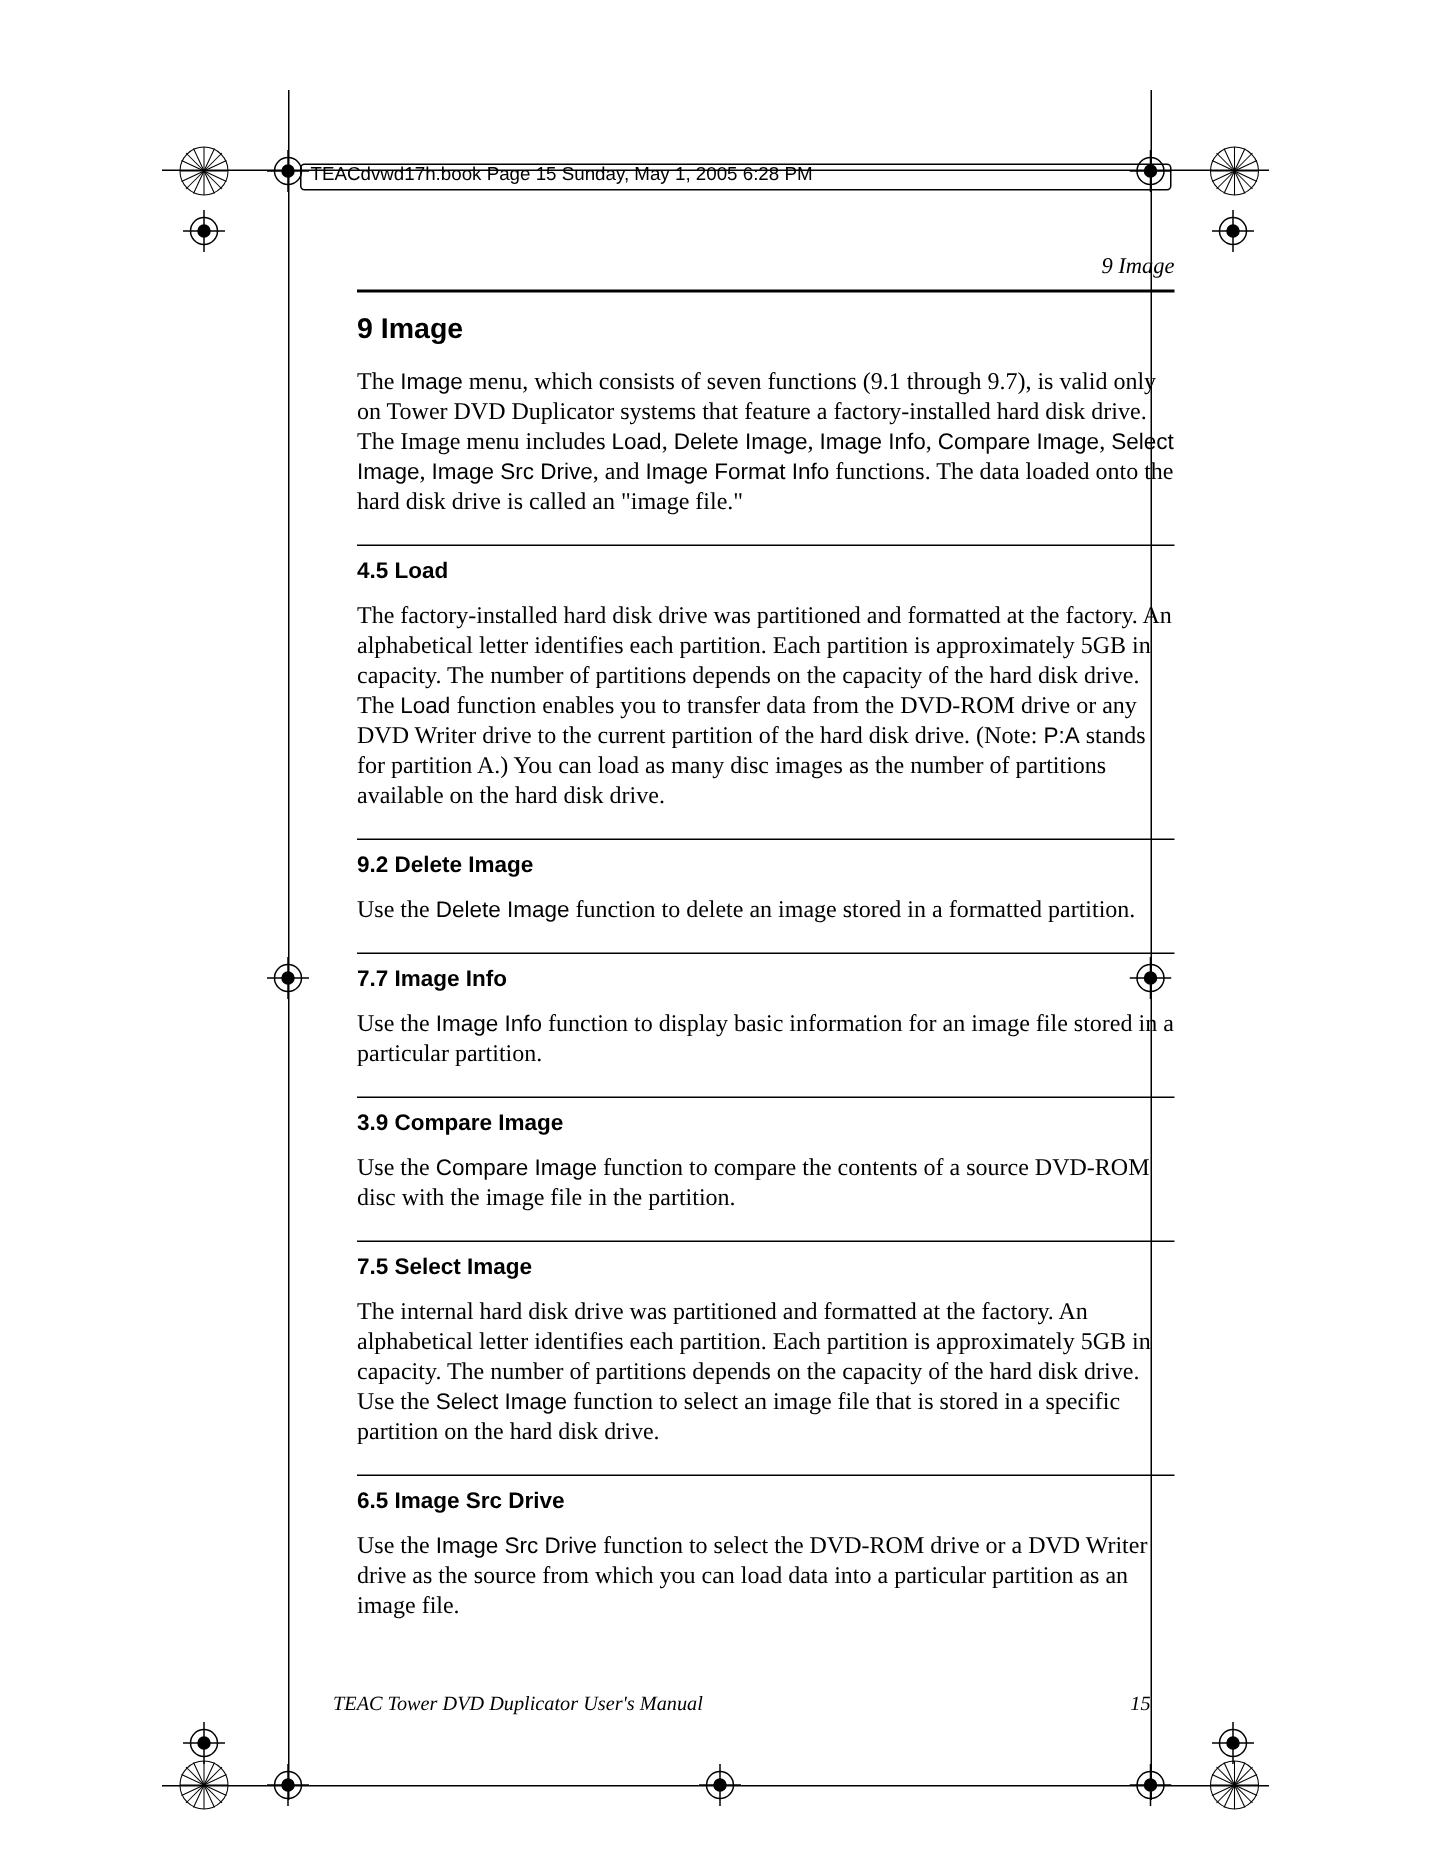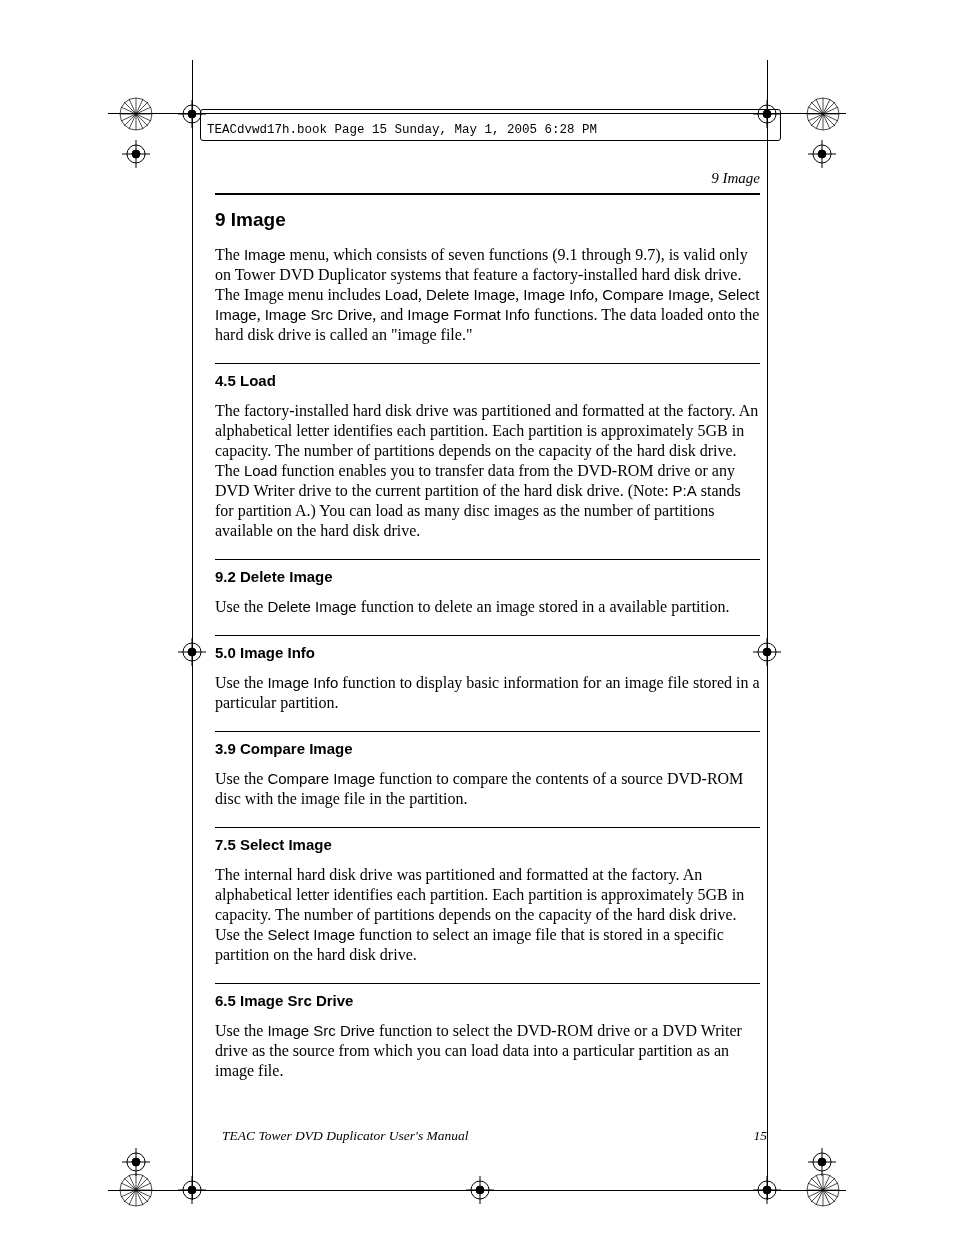--- a/index.html
+++ b/index.html
@@ -13,21 +13,21 @@
     color: #000;
   }
   .page {
     position: absolute;
     left: 0; top: 0;
     width: 954px;
     height: 1235px;
   }
   .content {
     position: absolute;
-    left: 215px;
+    left: 238px;
     top: 170px;
     width: 545px;
   }
   .running-head {
     text-align: right;
     font-style: italic;
     font-size: 15px;
     margin-bottom: 6px;
   }
   .rule-thick {
@@ -69,25 +69,25 @@
     font-size: 13.5px;
     text-align: right;
   }
   .footer-title { float: left; }
   .footer-page { float: right; }
   .book-header {
     position: absolute;
     left: 200px;
     top: 109px;
     width: 567px;
-    font-family: Liberation Mono, monospace;
+    font-family: Liberation Sans, sans-serif;
     font-size: 12.5px;
     border: 0.5px solid #000;
     border-radius: 3px;
-    padding: 14px 6px 3px 6px;
+    padding: 0 6px 3px 6px;
     line-height: 1;
   }
   
   .mark {
     position: absolute;
   }
   .mark svg { display: block; }
   .hline {
     position: absolute;
     height: 0;
@@ -310,25 +310,25 @@
 
     <div class="rule-med"></div>
     <div class="h2">4.5 Load</div>
     <p class="para">
       <span>The factory-installed hard disk drive was partitioned and formatted at the factory. An alphabetical letter identifies each partition. Each partition is approximately 5GB in capacity. The number of partitions depends on the capacity of the hard disk drive. The </span><span class="sans">Load</span><span> function enables you to transfer data from the DVD-ROM drive or any DVD Writer drive to the current partition of the hard disk drive. (Note: </span><span class="sans">P:A</span><span> stands for partition A.) You can load as many disc images as the number of partitions available on the hard disk drive.</span>
     </p>
 
     <div class="rule-med"></div>
     <div class="h2">9.2 Delete Image</div>
     <p class="para">
-      <span>Use the </span><span class="sans">Delete Image</span><span> function to delete an image stored in a available partition.</span>
-    </p>
-
-    <div class="rule-med"></div>
-    <div class="h2">5.0 Image Info</div>
+      <span>Use the </span><span class="sans">Delete Image</span><span> function to delete an image stored in a formatted partition.</span>
+    </p>
+
+    <div class="rule-med"></div>
+    <div class="h2">7.7 Image Info</div>
     <p class="para">
       <span>Use the </span><span class="sans">Image Info</span><span> function to display basic information for an image file stored in a particular partition.</span>
     </p>
 
     <div class="rule-med"></div>
     <div class="h2">3.9 Compare Image</div>
     <p class="para">
       <span>Use the </span><span class="sans">Compare Image</span><span> function to compare the contents of a source DVD-ROM disc with the image file in the partition.</span>
     </p>
 

